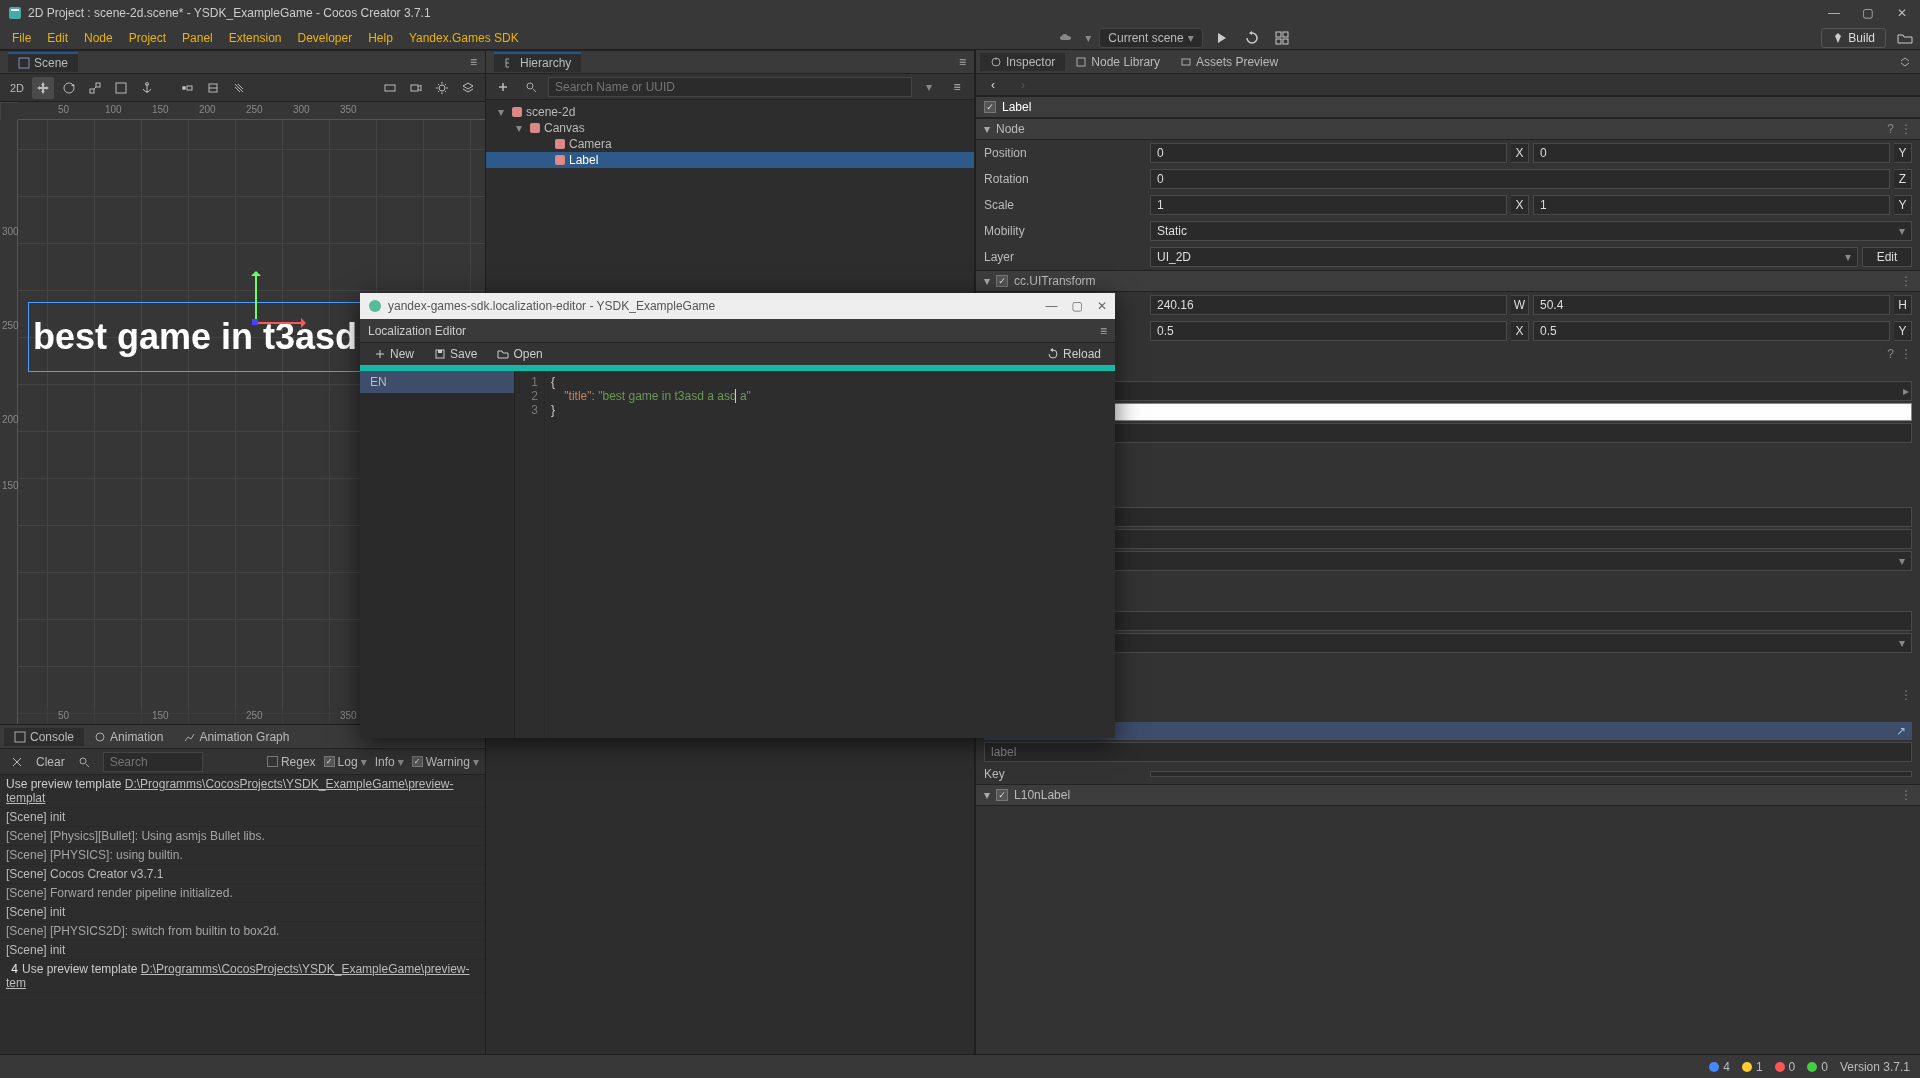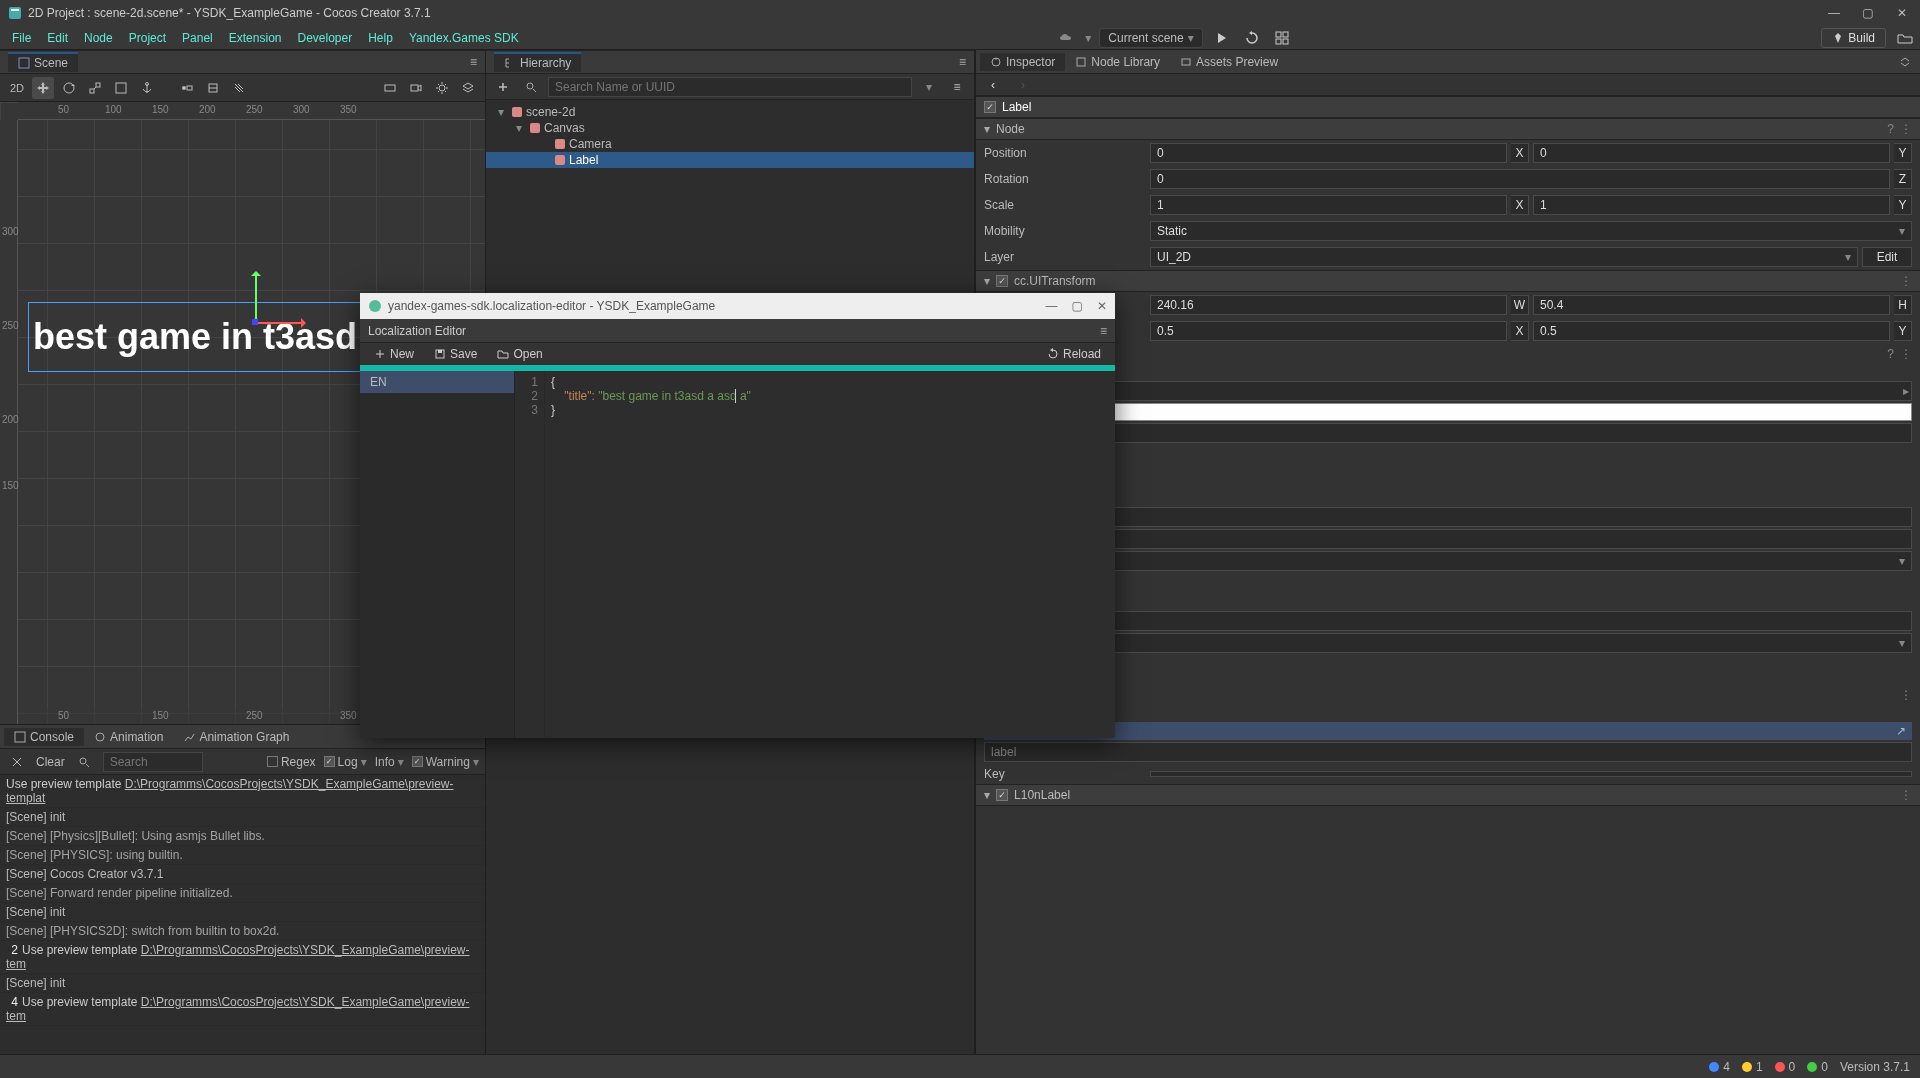--- a/index.html
+++ b/index.html
@@ -3,21 +3,21 @@
 <meta charset="utf-8">
 <style>
 * { margin:0; padding:0; box-sizing:border-box; font-family:"Segoe UI",Arial,sans-serif; font-size:12px; user-select:none; }
 body { background:#2b2b2b; color:#bababa; width:1920px; height:1078px; overflow:hidden; position:relative; }
 .titlebar { height:26px; background:#383838; display:flex; align-items:center; padding:0 8px; }
 .title-icon { width:14px; height:14px; margin-right:6px; display:inline-flex; align-items:center; justify-content:center; }
 .titlebar .title { color:#ccc; }
 .titlebar .wincontrols { margin-left:auto; display:flex; gap:14px; }
 .titlebar .wincontrols span { width:20px; text-align:center; color:#bbb; cursor:pointer; }
 .menubar { height:24px; background:#383838; display:flex; align-items:center; padding:0 4px; border-bottom:1px solid #1f1f1f; }
-.menubar .menu-item { padding:2px 8px; color:#5eead4; cursor:pointer; }
+.menubar .menu-item { padding:2px 8px; color:#eab308; cursor:pointer; }
 .menubar .center-group { margin-left:auto; display:flex; align-items:center; gap:8px; }
 .menubar .right-group { margin-left:auto; display:flex; align-items:center; gap:8px; }
 .btn-icon { width:22px; height:22px; display:flex; align-items:center; justify-content:center; color:#bbb; cursor:pointer; }
 .build-btn { border:1px solid #555; padding:2px 10px; border-radius:3px; display:flex; align-items:center; gap:4px; color:#ddd; cursor:pointer; }
 .main { display:flex; height:calc(1078px - 26px - 24px - 24px); }
 .left-col { width:485px; display:flex; flex-direction:column; }
 .panel-header { height:24px; background:#3a3a3a; display:flex; align-items:center; padding:0 8px; border-top:1px solid #222; border-bottom:1px solid #222; }
 .panel-header .tab { background:#2d2d2d; padding:2px 10px; margin:-1px 0; display:flex; align-items:center; gap:4px; border-top:2px solid #2d9cdb10; }
 .panel-header .tab.active { border-top:2px solid #1c8cff70; }
 .panel-header .righticon { margin-left:auto; color:#aaa; cursor:pointer; }
@@ -368,21 +368,20 @@
       </div>
       <div class="console-body" id="console-body">
           <div class="console-line preview">Use preview template <span class="link">D:\Programms\CocosProjects\YSDK_ExampleGame\preview-templat</span></div>
           <div class="console-line ">[Scene] init</div>
           <div class="console-line info">[Scene] [Physics][Bullet]: Using asmjs Bullet libs.</div>
           <div class="console-line info">[Scene] [PHYSICS]: using builtin.</div>
           <div class="console-line ">[Scene] Cocos Creator v3.7.1</div>
           <div class="console-line info">[Scene] Forward render pipeline initialized.</div>
           <div class="console-line ">[Scene] init</div>
           <div class="console-line info">[Scene] [PHYSICS2D]: switch from builtin to box2d.</div>
-          <div class="console-line preview"><span class="num">2</span>Use preview template <span class="link">D:\Programms\CocosProjects\YSDK_ExampleGame\preview-tem</span></div>
           <div class="console-line ">[Scene] init</div>
           <div class="console-line preview"><span class="num">4</span>Use preview template <span class="link">D:\Programms\CocosProjects\YSDK_ExampleGame\preview-tem</span></div>
         </div>
     </div>
   </div>
 
   <div class="mid-col">
     <div class="panel-header">
       <div class="tab active">
         <svg width="12" height="12">

